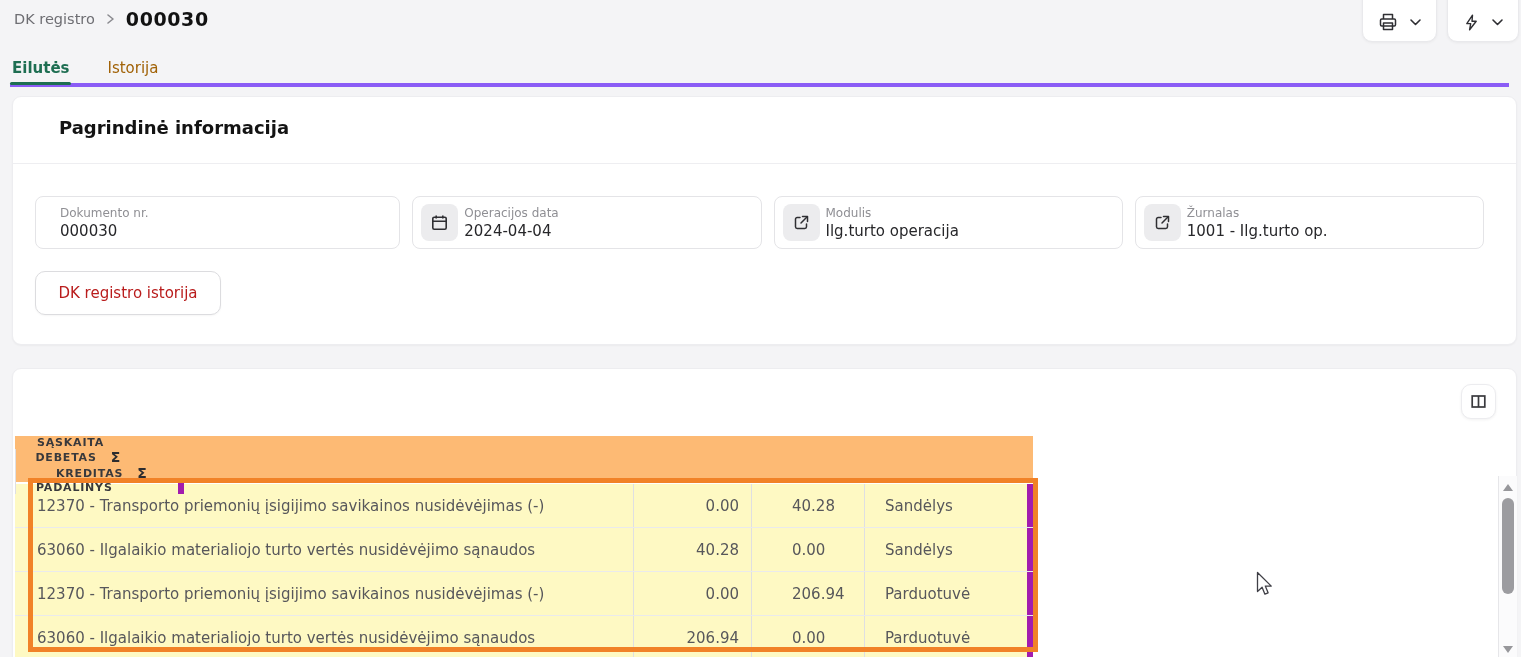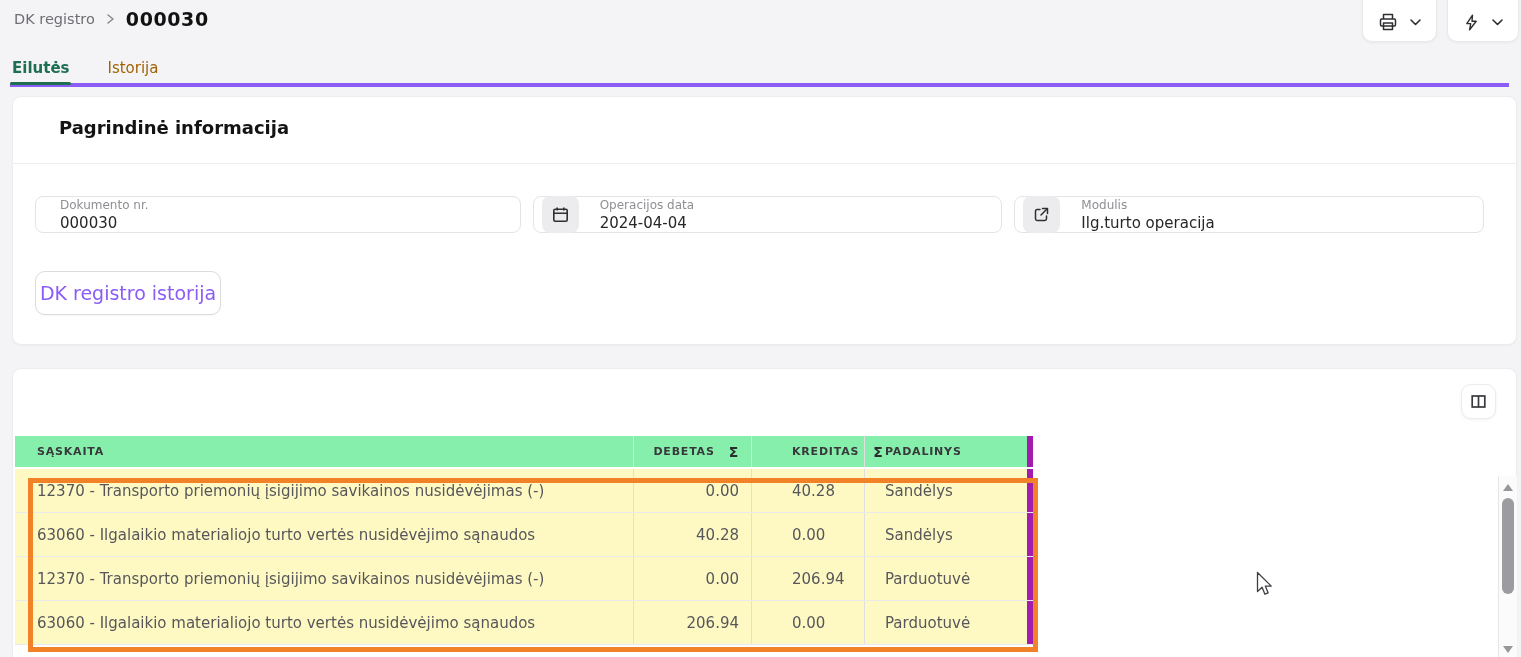--- a/index.html
+++ b/index.html
@@ -35,57 +35,57 @@
   .card {
     position:absolute; left:12px; width:1505px; background:#fff;
     border:1px solid #ededf0; border-radius:9px; box-shadow:0 1px 2px rgba(0,0,0,.04);
   }
   .card-info { top:96px; height:249px; }
   .card-title { font-size:18px; font-weight:700; color:#131313; position:absolute; left:22px; top:20px;margin-left:24px; }
   .card-divider { position:absolute; left:0; right:0; top:66px; height:1px; background:#eeeef1; }
 
   .fields { position:absolute; left:22px; right:32px; top:99px; display:flex; gap:12px; }
   .field {
-    flex:1; height:37px; border:1px solid #e4e4e7; border-radius:8px;
+    flex:1; height:53px; border:1px solid #e4e4e7; border-radius:8px;
     display:flex; align-items:center; padding-left:8px; background:#fff; cursor:pointer;
   }
   .field.no-icon { padding-left:24px; }
   .field-iconbox {
     width:37px; height:37px; border-radius:8px; background:#ececee;
     display:flex; align-items:center; justify-content:center; flex:0 0 auto;
   }
-  .field-text { margin-left:21px; display:flex; flex-direction:column; gap:2px; }
+  .field-text { margin-left:6px; display:flex; flex-direction:column; gap:2px; }
   .field.no-icon .field-text { margin-left:0; }
   .field-label { font-size:12px; color:#8f8f94; }
   .field-value { font-size:15px; color:#27272a; }
 
   .history-btn {
     position:absolute; left:22px; top:174px; width:186px; height:44px;
     background:#fff; border:1px solid #dcdcdf; border-radius:10px;
-    font-family:inherit; font-size:19px; color:#8b5cf6;
+    font-family:inherit; font-size:15px; color:#b91c1c;
     box-shadow:0 1px 2px rgba(0,0,0,.04); cursor:pointer;
   }
 
   
   .card-table { top:368px; height:330px; }
   .columns-btn {
     position:absolute; left:1448px; top:15px; width:35px; height:35px;
     background:#fff; border:1px solid #ececef; border-radius:10px;
     box-shadow:0 1px 3px rgba(0,0,0,.06);
     display:flex; align-items:center; justify-content:center; cursor:pointer;
   }
 
   .gltable { position:absolute; left:2px; top:67px; width:1018px; }
   .trow { display:flex; width:1018px; }
   .th, .td { display:flex; align-items:center; }
   .c-account { width:618px; padding-left:22px; }
   .c-debit   { width:118px; justify-content:flex-end; padding-right:12px; border-left:1px solid #dfdfe2; }
   .c-credit  { width:113px; justify-content:flex-start; padding-right:12px; border-left:1px solid #dfdfe2;padding-left:40px; }
   .c-dept    { width:169px; padding-left:20px; border-left:1px solid #dfdfe2; border-right:6px solid #a21caf; }
-  .thead { height:31px; background:#86efac; }
+  .thead { height:46px; background:#fdba74;flex-direction:column; }
   .thead .th { font-size:11px; font-weight:700; letter-spacing:.8px; color:#39393c; text-transform:uppercase; }
   .sum-glyph { font-size:14px; font-weight:700; margin-left:14px; color:#2c2c2f; }
   .tbody { margin-top:2px; }
   .tbody .trow { height:44px; border-bottom:1px solid #eaeaec; background:#fef9c3; cursor:pointer; }
   .tbody .td { font-size:15px; color:#57575b; }
 
   .highlight-box {
     position:absolute; left:15px; top:109px; width:1010px; height:174px;
     border:5px solid #f18227; pointer-events:none; z-index:5;
   }
@@ -189,20 +189,33 @@
             <path d="M10.5 3.5 h5 v5"></path>
             <path d="M15.2 3.8 L9 10"></path>
           </svg>
         </div>
         <div class="field-text">
           <div class="field-label">Modulis</div>
           <div class="field-value">Ilg.turto operacija</div>
         </div>
       </div>
 
+      <div class="field">
+        <div class="field-iconbox">
+          <svg width="19" height="19" viewBox="0 0 19 19" fill="none" stroke="#2f2f33" stroke-width="1.5" stroke-linecap="round" stroke-linejoin="round">
+            <path d="M8 4.5 H5.2 A1.7 1.7 0 0 0 3.5 6.2 v7.6 A1.7 1.7 0 0 0 5.2 15.5 h7.6 A1.7 1.7 0 0 0 14.5 13.8 V11"></path>
+            <path d="M10.5 3.5 h5 v5"></path>
+            <path d="M15.2 3.8 L9 10"></path>
+          </svg>
+        </div>
+        <div class="field-text">
+          <div class="field-label">Žurnalas</div>
+          <div class="field-value">1001 - Ilg.turto op.</div>
+        </div>
+      </div>
     </div>
 
     <button class="history-btn">DK registro istorija</button>
   </section>
 
   <section class="card card-table">
     <button class="columns-btn">
       <span>
         <svg width="17" height="17" viewBox="0 0 17 17" fill="none" stroke="#3a3a3e" stroke-width="1.7">
           <rect x="2.2" y="3" width="12.6" height="11"></rect>

